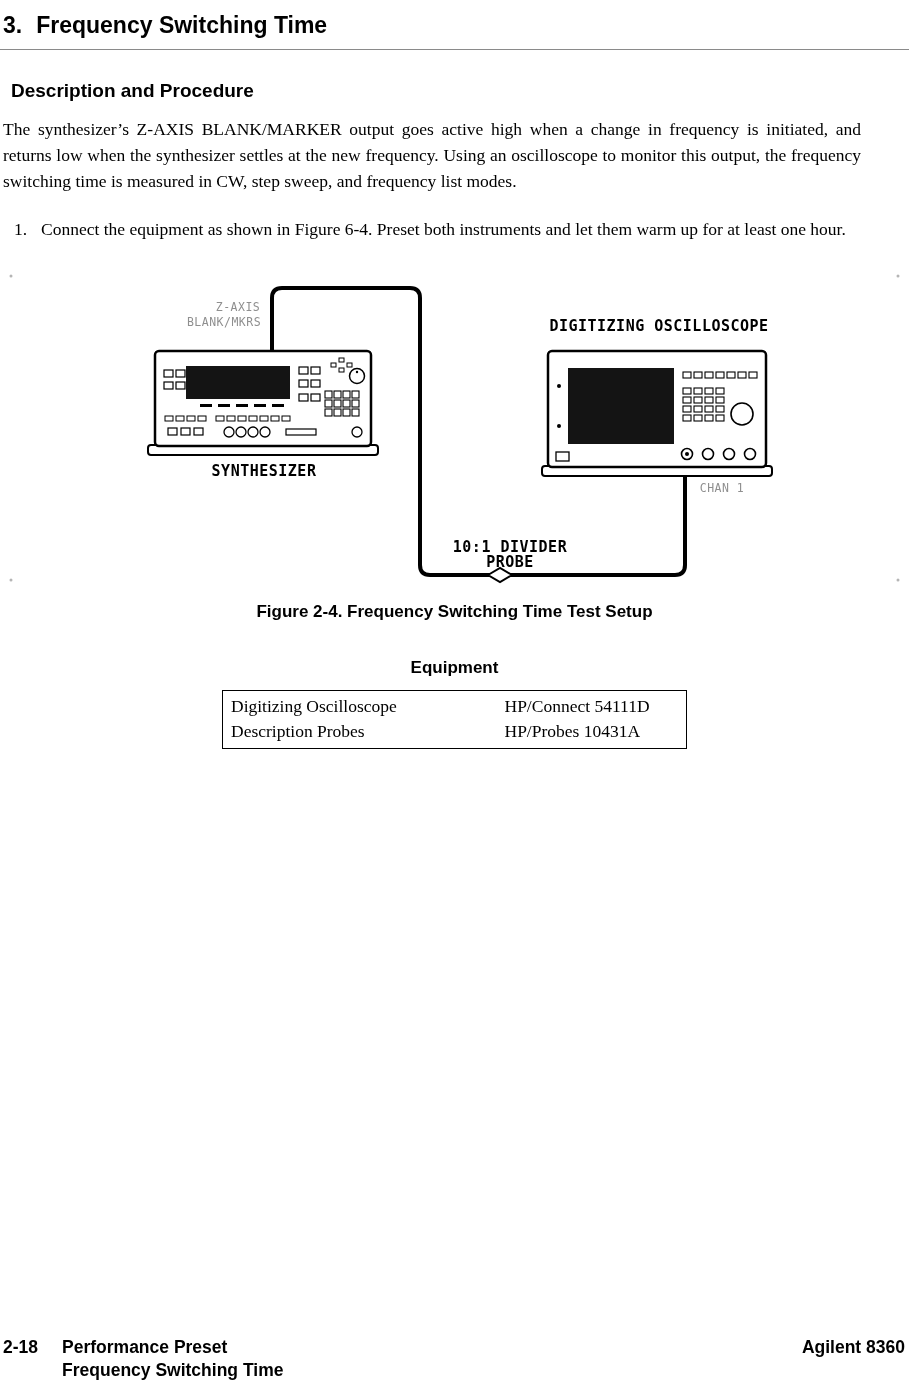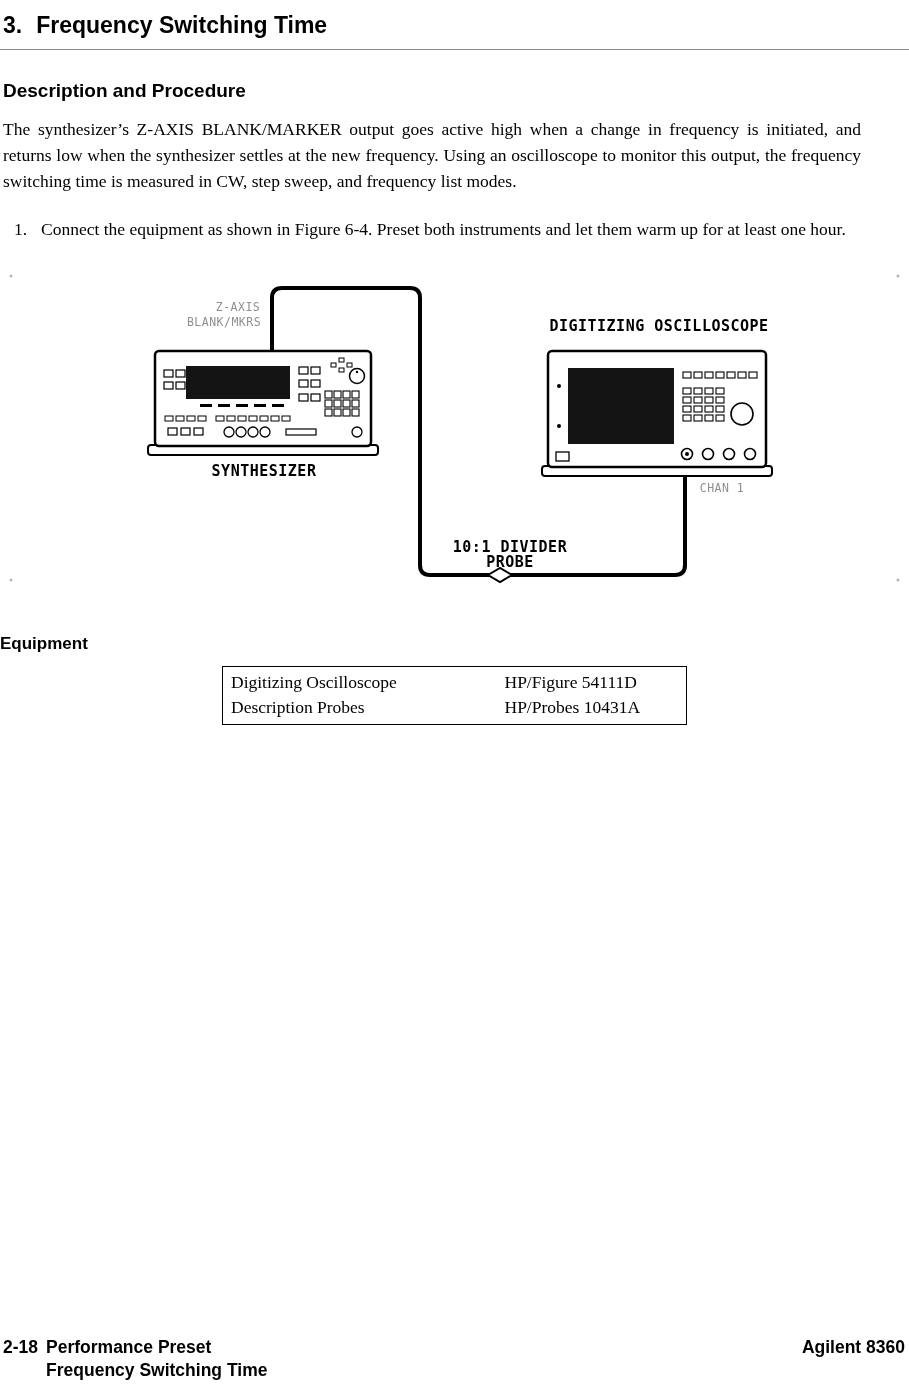--- a/index.html
+++ b/index.html
@@ -11,21 +11,21 @@
   .page { position:relative; width:909px; height:1390px; padding-top:8px; }
 
   .title-row {
     display:flex; gap:14px; padding:4px 3px 10px 3px;
     border-bottom:1px solid #8a8a8a;
     font-family:"Liberation Sans", sans-serif; font-weight:bold; font-size:23px;
   }
 
   .section-heading {
     font-family:"Liberation Sans", sans-serif; font-weight:bold; font-size:19px;
-    margin:30px 0 0 3px;
+    margin:30px 0 0 11px;
   }
 
   .intro {
     font-size:17.5px; line-height:26px; margin:14px 0 0 3px;
     width:858px; text-align:justify;
   }
 
   .step {
     display:flex; margin:22px 0 0 14px; width:852px;
     font-size:17.5px; line-height:26px;
@@ -44,40 +44,40 @@
     font-family:"DejaVu Sans Mono", monospace;
     font-size:11.5px; letter-spacing:0.5px; fill:#8f8f8f;
   }
 
   .caption {
     text-align:center; font-family:"Liberation Sans", sans-serif;
     font-weight:bold; font-size:17px; margin-top:4px;
   }
 
   .equip-heading {
-    text-align:left; font-family:"Liberation Sans", sans-serif;
+    text-align:center; font-family:"Liberation Sans", sans-serif;
     font-weight:bold; font-size:17px; margin-top:36px;
   }
 
   table.equip {
     margin:12px auto 0 auto; border-collapse:collapse;
     border:1.5px solid #000; width:465px; font-size:17.5px;
   }
   table.equip td { padding:2px 0 2px 8px; }
   table.equip td.model { width:182px; padding-left:0; }
   table.equip tr.first td { padding-top:5px; }
   table.equip tr.last td { padding-bottom:6px; }
 
   .footer {
     position:absolute; left:3px; right:4px; bottom:8px;
     display:flex; justify-content:space-between; align-items:flex-start;
     font-family:"Liberation Sans", sans-serif; font-weight:bold; font-size:17.5px;
     line-height:23px;
   }
-  .footer-left { display:flex; gap:8px; }
+  .footer-left { display:flex; gap:24px; }
 </style>
 </head>
 <body>
 
 <div class="page">
 
   <div class="title-row">
     <span>3.</span>
     <span>Frequency Switching Time</span>
   </div>
@@ -218,28 +218,29 @@
       <text x="238" y="43" text-anchor="middle" class="fig-label-gray">Z-AXIS</text>
       <text x="224" y="58" text-anchor="middle" class="fig-label-gray">BLANK/MKRS</text>
       <text x="659" y="63" text-anchor="middle" class="fig-label">DIGITIZING OSCILLOSCOPE</text>
       <text x="264" y="208" text-anchor="middle" class="fig-label">SYNTHESIZER</text>
       <text x="722" y="224" text-anchor="middle" class="fig-label-gray">CHAN 1</text>
       <text x="510" y="284" text-anchor="middle" class="fig-label">10:1 DIVIDER</text>
       <text x="510" y="299" text-anchor="middle" class="fig-label">PROBE</text>
     </svg>
   </div>
 
+  <div class="caption">Figure 2-4. Frequency Switching Time Test Setup</div>
 
   <div class="equip-heading">Equipment</div>
 
   <table class="equip">
     <tbody>
       <tr class="first">
         <td>Digitizing Oscilloscope</td>
-        <td class="model">HP/Figure 54111D</td>
+        <td class="model">HP/Connect 54111D</td>
       </tr>
       <tr class="last">
         <td>Description Probes</td>
         <td class="model">HP/Probes 10431A</td>
       </tr>
     </tbody>
   </table>
 
   <div class="footer">
     <div class="footer-left">

